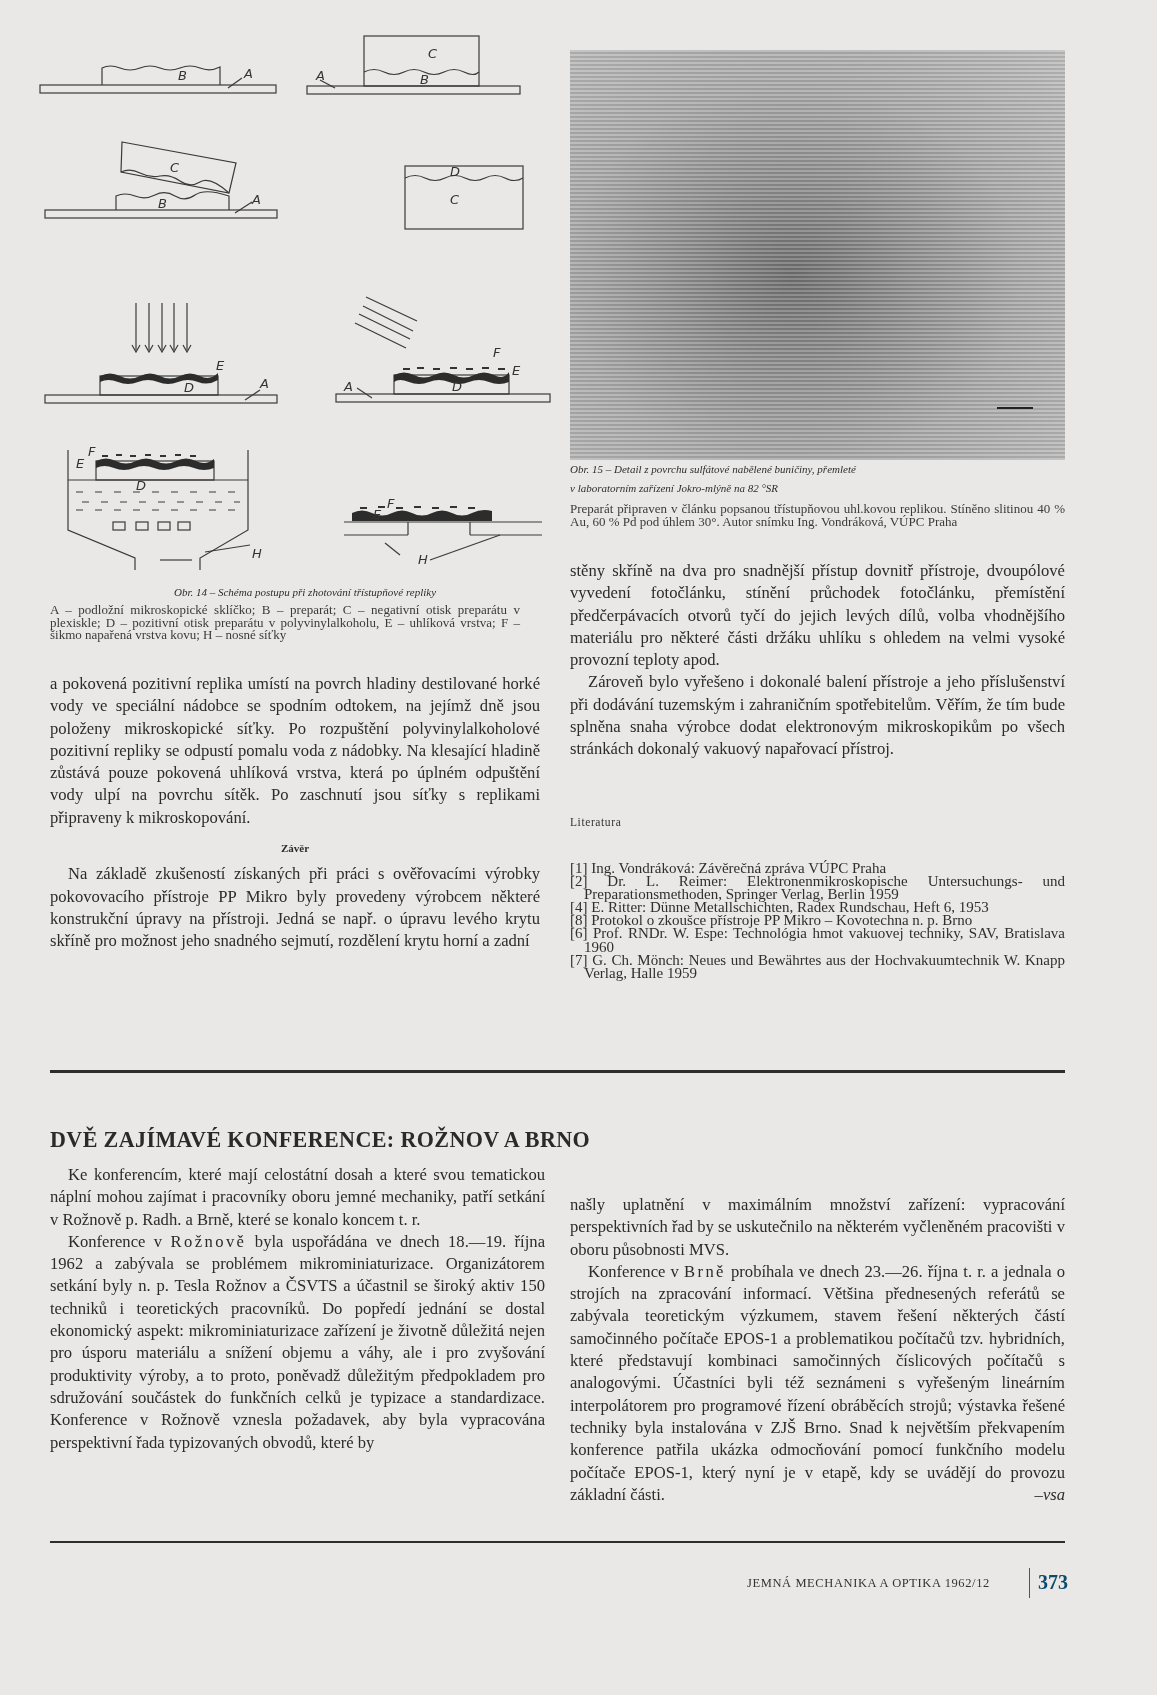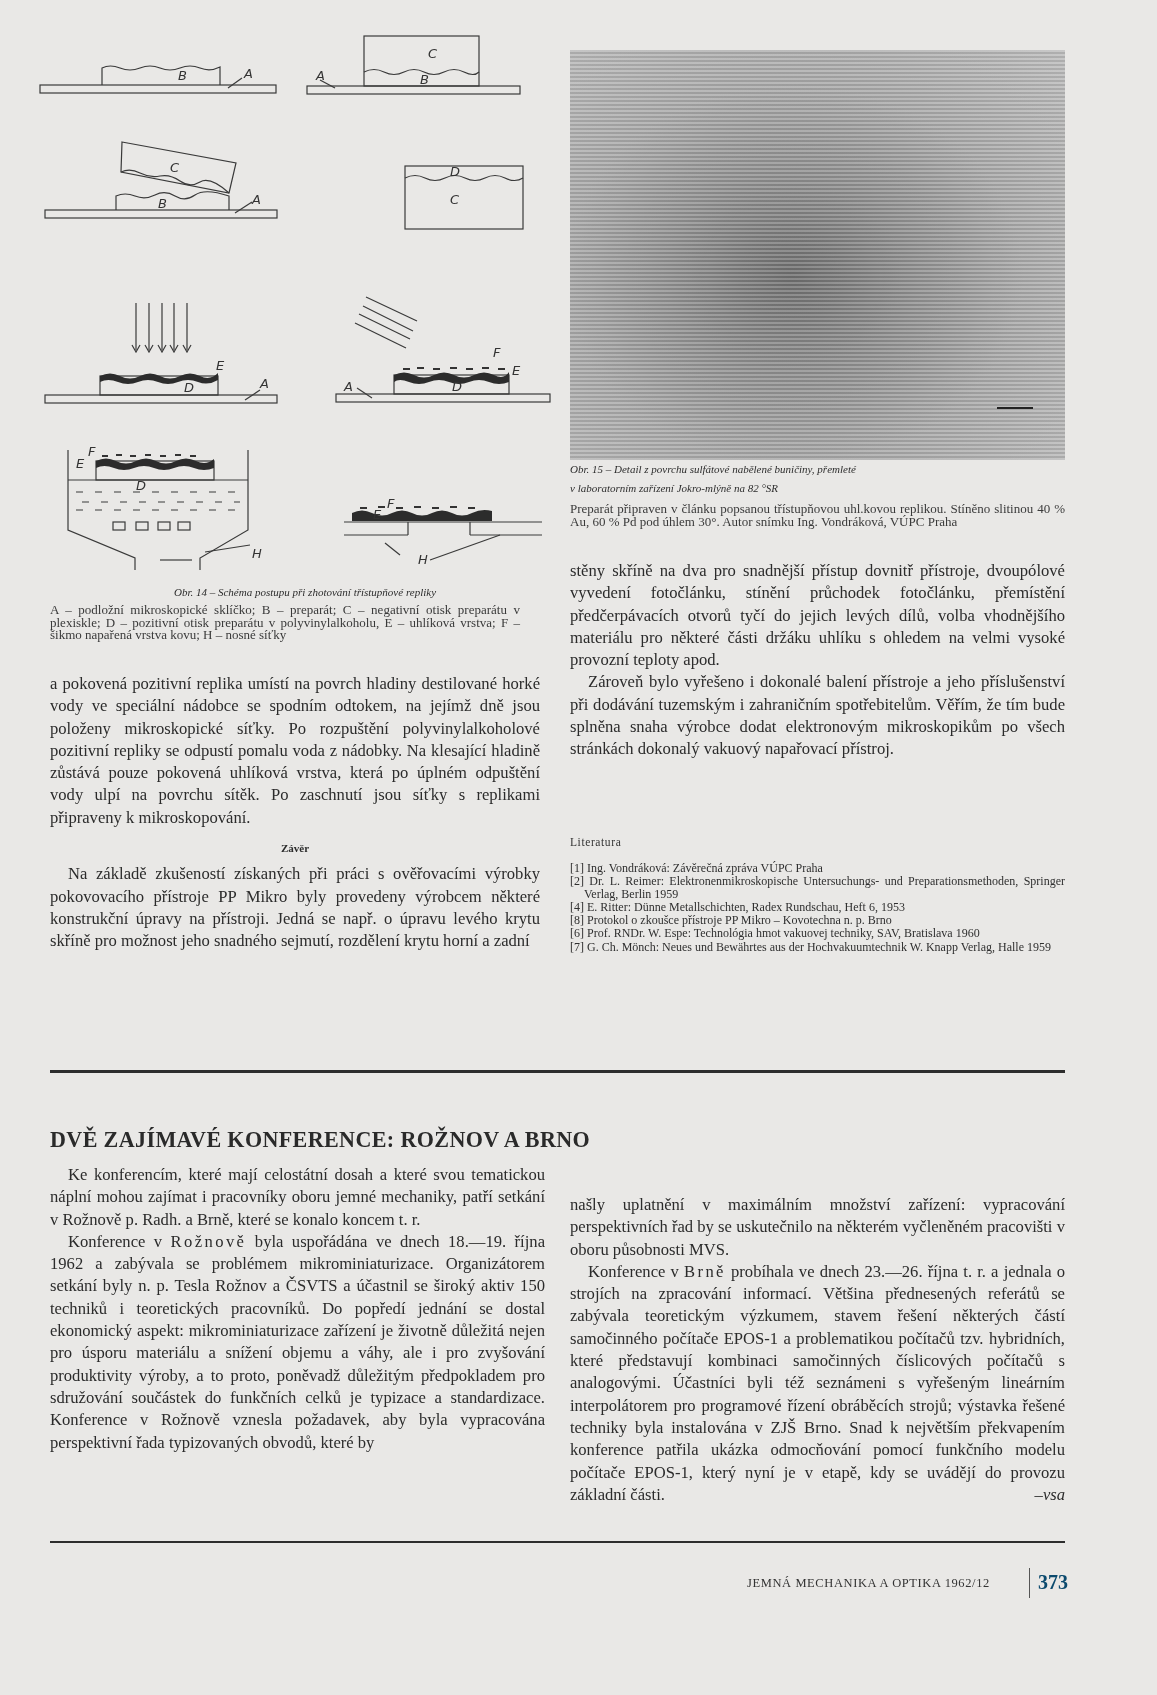--- a/index.html
+++ b/index.html
@@ -20,21 +20,21 @@
     font-style: italic; font-size: 11px; line-height: 19px; color: #2d2d2d;
   }
   .caption-body {
     font-family: "Liberation Serif", "DejaVu Serif", serif;
     font-size: 13px; line-height: 12.6px; color: #3a3a3a; text-align: justify;
   }
   .section-heading {
     font-family: "Liberation Serif", "DejaVu Serif", serif;
     font-weight: bold; font-size: 11px; text-align: center; color: #2b2b2b;
   }
-  .refs { font-family: "Liberation Serif", "DejaVu Serif", serif; font-size: 12px; line-height: 13.1px; color: #2f2f2f; }
+  .refs { font-family: "Liberation Serif", "DejaVu Serif", serif; font-size: 15px; line-height: 13.1px; color: #2f2f2f; }
   .refs .ref { padding-left: 14px; text-indent: -14px; text-align: justify; }
   .refs-title { font-family: "Liberation Serif", "DejaVu Serif", serif; font-size: 11.5px; letter-spacing: 0.6px; color: #333; }
   .rule { background: #2d2d2d; }
   .article-title {
     font-family: "Liberation Serif", "DejaVu Serif", serif; font-weight: bold;
     font-size: 24px; letter-spacing: 0.4px; color: #2a2a2a; transform: scaleX(0.92); transform-origin: left;
   }
   .spaced { letter-spacing: 2.4px; }
   .signature { font-style: italic; float: right; }
   .footer-journal { font-family: "Liberation Serif", "DejaVu Serif", serif; font-size: 12.5px; letter-spacing: 0.6px; color: #333; }
@@ -190,21 +190,21 @@
   <p class="noindent">a pokovená pozitivní replika umístí na povrch hladiny destilované horké vody ve speciální nádobce se spodním odtokem, na jejímž dně jsou položeny mikroskopické síťky. Po rozpuštění polyvinylalkoholové pozitivní repliky se odpustí pomalu voda z nádobky. Na klesající hladině zůstává pouze pokovená uhlíková vrstva, která po úplném odpuštění vody ulpí na povrchu sítěk. Po zaschnutí jsou síťky s replikami připraveny k mikroskopování.</p>
   <div class="section-heading" style="margin-top:8px; margin-bottom:4px;">Závěr</div>
   <p>Na základě zkušeností získaných při práci s ověřovacími výrobky pokovovacího přístroje PP Mikro byly provedeny výrobcem některé konstrukční úpravy na přístroji. Jedná se např. o úpravu levého krytu skříně pro možnost jeho snadného sejmutí, rozdělení krytu horní a zadní</p>
 </div>
 
 <div class="abs body-text" style="left:570px; top:560px; width:495px;">
   <p class="noindent">stěny skříně na dva pro snadnější přístup dovnitř přístroje, dvoupólové vyvedení fotočlánku, stínění průchodek fotočlánku, přemístění předčerpávacích otvorů tyčí do jejich levých dílů, volba vhodnějšího materiálu pro některé části držáku uhlíku s ohledem na velmi vysoké provozní teploty apod.</p>
   <p>Zároveň bylo vyřešeno i dokonalé balení přístroje a jeho příslušenství při dodávání tuzemským i zahraničním spotřebitelům. Věřím, že tím bude splněna snaha výrobce dodat elektronovým mikroskopikům po všech stránkách dokonalý vakuový napařovací přístroj.</p>
 </div>
 
-<div class="abs refs-title" style="left:570px; top:836px;">Literatura</div>
+<div class="abs refs-title" style="left:570px; top:816px;">Literatura</div>
 <div class="abs refs" style="left:570px; top:862px; width:495px;">
   <div class="ref">[1] Ing. Vondráková: Závěrečná zpráva VÚPC Praha</div>
   <div class="ref">[2] Dr. L. Reimer: Elektronenmikroskopische Untersuchungs- und Preparationsmethoden, Springer Verlag, Berlin 1959</div>
   <div class="ref">[4] E. Ritter: Dünne Metallschichten, Radex Rundschau, Heft 6, 1953</div>
   <div class="ref">[8] Protokol o zkoušce přístroje PP Mikro – Kovotechna n. p. Brno</div>
   <div class="ref">[6] Prof. RNDr. W. Espe: Technológia hmot vakuovej techniky, SAV, Bratislava 1960</div>
   <div class="ref">[7] G. Ch. Mönch: Neues und Bewährtes aus der Hochvakuumtechnik W. Knapp Verlag, Halle 1959</div>
 </div>
 
 <div class="abs rule" style="left:50px; top:1070px; width:1015px; height:3px;"></div>

